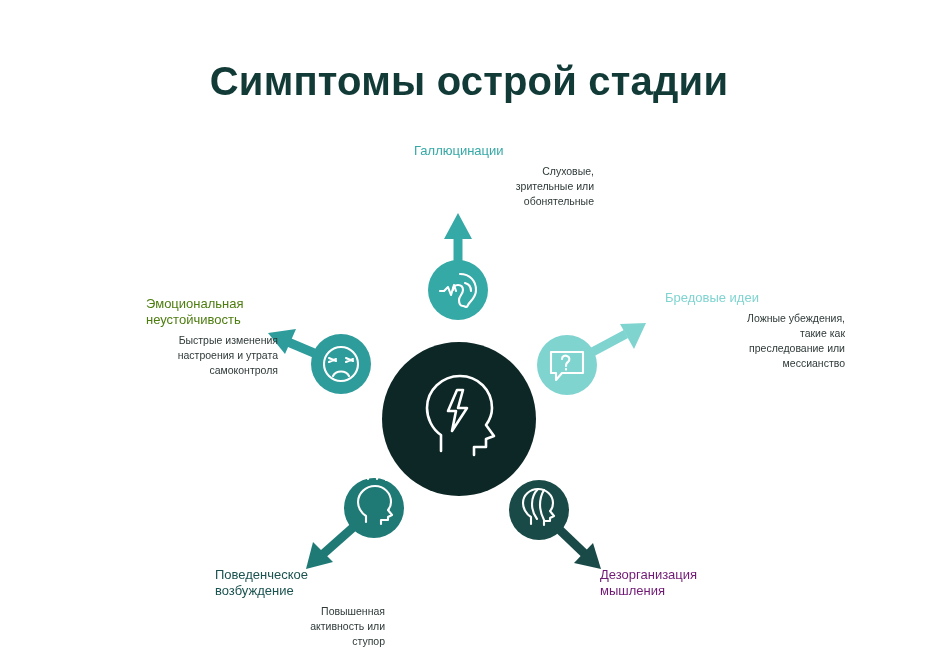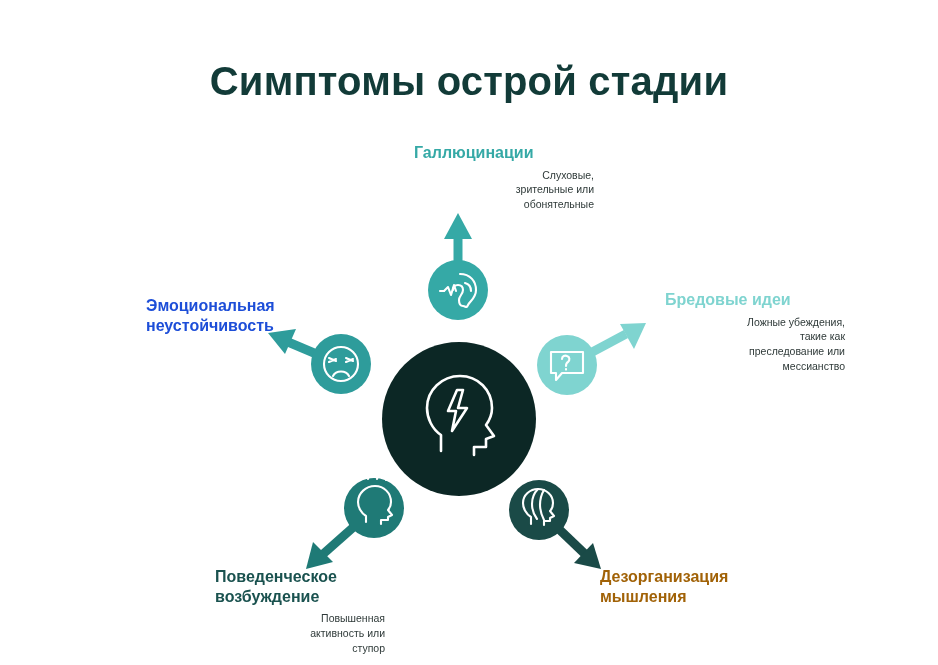--- a/index.html
+++ b/index.html
@@ -35,22 +35,22 @@
   }
   .svg-layer {
     position: absolute;
     top: 0;
     left: 0;
   }
   .node-label {
     position: absolute;
   }
   .node-heading {
-    font-size: 16px;
-    font-weight: bold;
+    font-size: 13px;
+    font-weight: normal;
     line-height: 1.22;
     margin: 0 0 5px 0;
   }
   .node-desc {
     font-size: 10.5px;
     line-height: 1.42;
     color: #2F3A39;
     margin: 0;
     white-space: pre-line;
     text-align: right;
@@ -177,38 +177,41 @@
   </svg>
 
   <div class="node-label" id="label-hallucinations">
     <p class="node-heading" style="color:#35A9A6;white-space:pre-line">Галлюцинации</p>
     <p class="node-desc">Слуховые,
 зрительные или
 обонятельные</p>
   </div>
 
   <div class="node-label" id="label-emotional">
-    <p class="node-heading" style="color:#1d4ed8;white-space:pre-line">Эмоциональная
+    <p class="node-heading" style="color:#4d7c0f;white-space:pre-line">Эмоциональная
 неустойчивость</p>
+    <p class="node-desc">Быстрые изменения
+настроения и утрата
+самоконтроля</p>
   </div>
 
   <div class="node-label" id="label-agitation">
     <p class="node-heading" style="color:#1A524F;white-space:pre-line">Поведенческое
 возбуждение</p>
     <p class="node-desc">Повышенная
 активность или
 ступор</p>
   </div>
 
   <div class="node-label" id="label-delusions">
     <p class="node-heading" style="color:#7FD4D0;white-space:pre-line">Бредовые идеи</p>
     <p class="node-desc">Ложные убеждения,
 такие как
 преследование или
 мессианство</p>
   </div>
 
   <div class="node-label" id="label-disorganized">
-    <p class="node-heading" style="color:#a16207;white-space:pre-line">Дезорганизация
+    <p class="node-heading" style="color:#701a75;white-space:pre-line">Дезорганизация
 мышления</p>
   </div>
 
 </div>
 
 </body></html>

